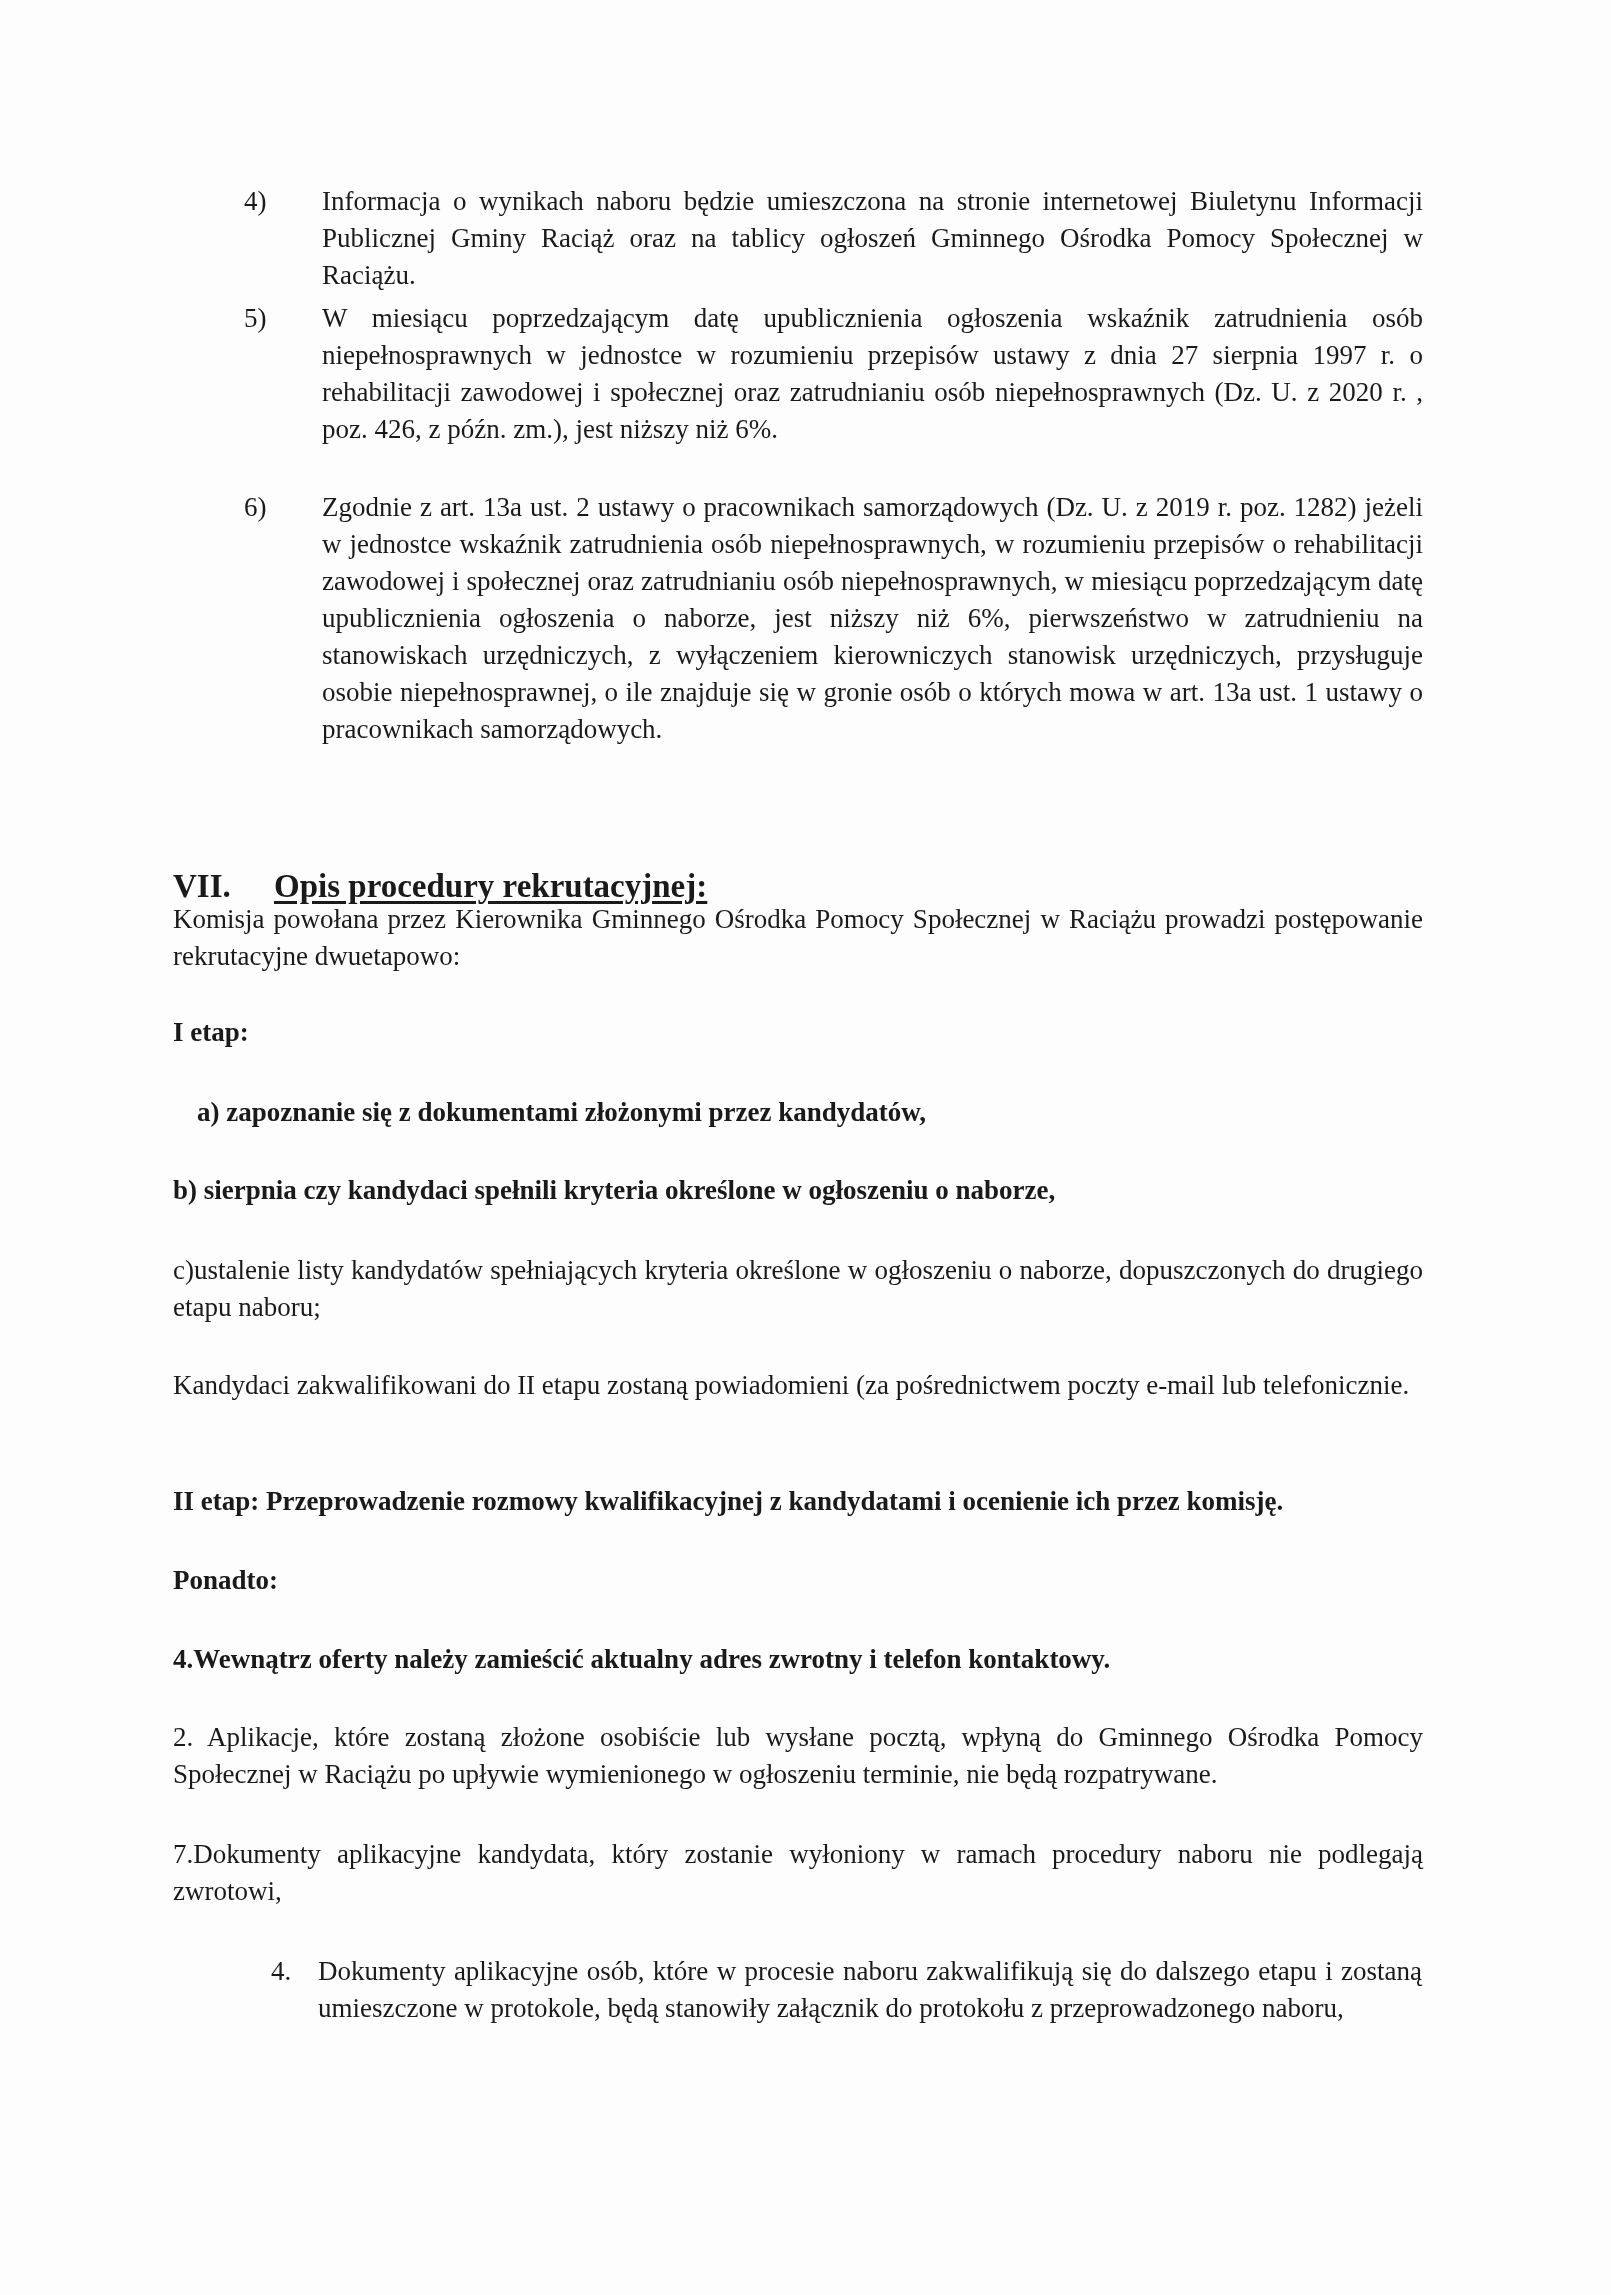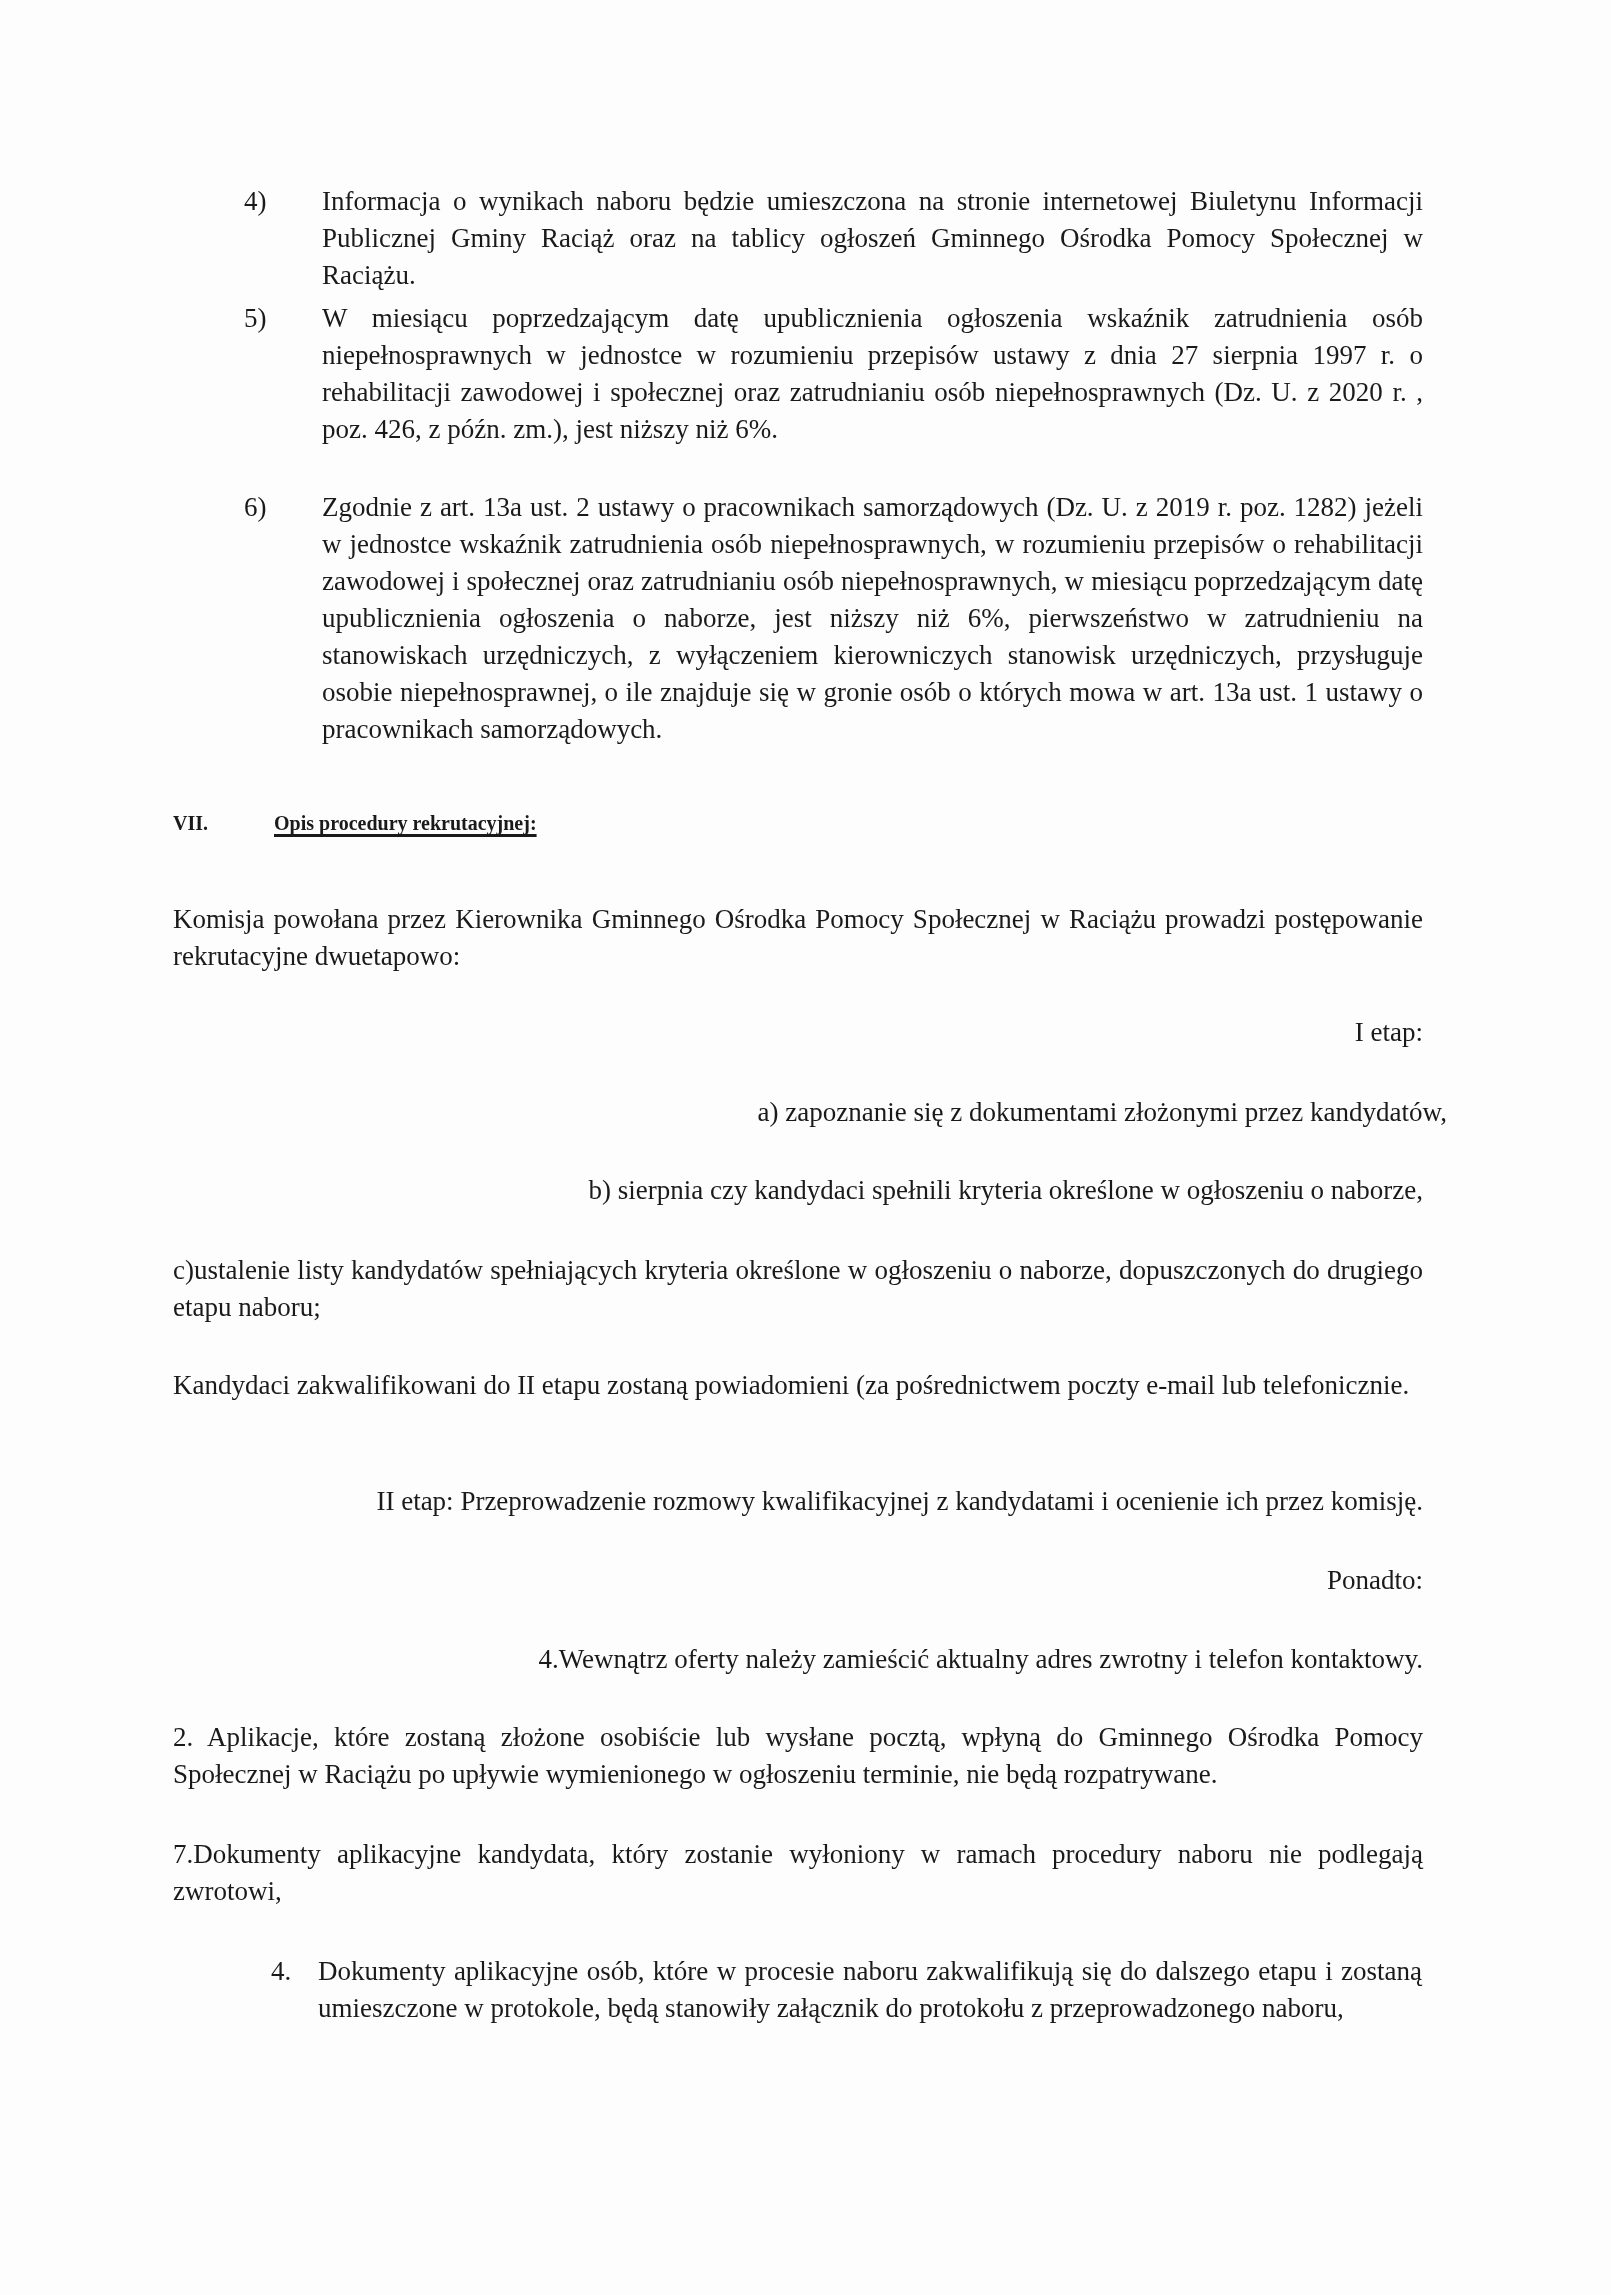--- a/index.html
+++ b/index.html
@@ -4,22 +4,22 @@
 <style>
   html, body { margin: 0; padding: 0; background: #ffffff; }
   body { width: 1612px; height: 2295px; position: relative; overflow: hidden;
          font-family: "Liberation Serif", "DejaVu Serif", serif; color: #1a1a1a; }
   .page { position: absolute; left: 0; top: 0; width: 1612px; height: 2295px; background: #fdfdfd; }
   .txt { font-size: 27px; line-height: 37px; }
   .num-item { position: absolute; left: 244px; width: 1179px; }
   .num-item .num { position: absolute; left: 0; top: 0; }
   .num-item .body { margin-left: 78px; text-align: justify; }
   .para { position: absolute; left: 173px; width: 1250px; text-align: justify; }
-  .para.left { text-align: right; }
-  .heading { position: absolute; left: 173px; top: 812px; font-weight: bold; font-size: 20px; }
+  .para.left { text-align: left; font-weight: bold; }
+  .heading { position: absolute; left: 173px; top: 868px; font-weight: bold; font-size: 33px; }
   .heading .roman { display: inline-block; width: 101px; }
   .heading .title { text-decoration: underline; text-decoration-thickness: 2.6px; text-underline-offset: 4px; }
   .list4 { position: absolute; left: 271px; width: 1151px; }
   .list4 .num { position: absolute; left: 0; top: 0; }
   .list4 .body { margin-left: 47px; text-align: justify; }
 </style>
 </head>
 <body>
 
 <div class="page">

